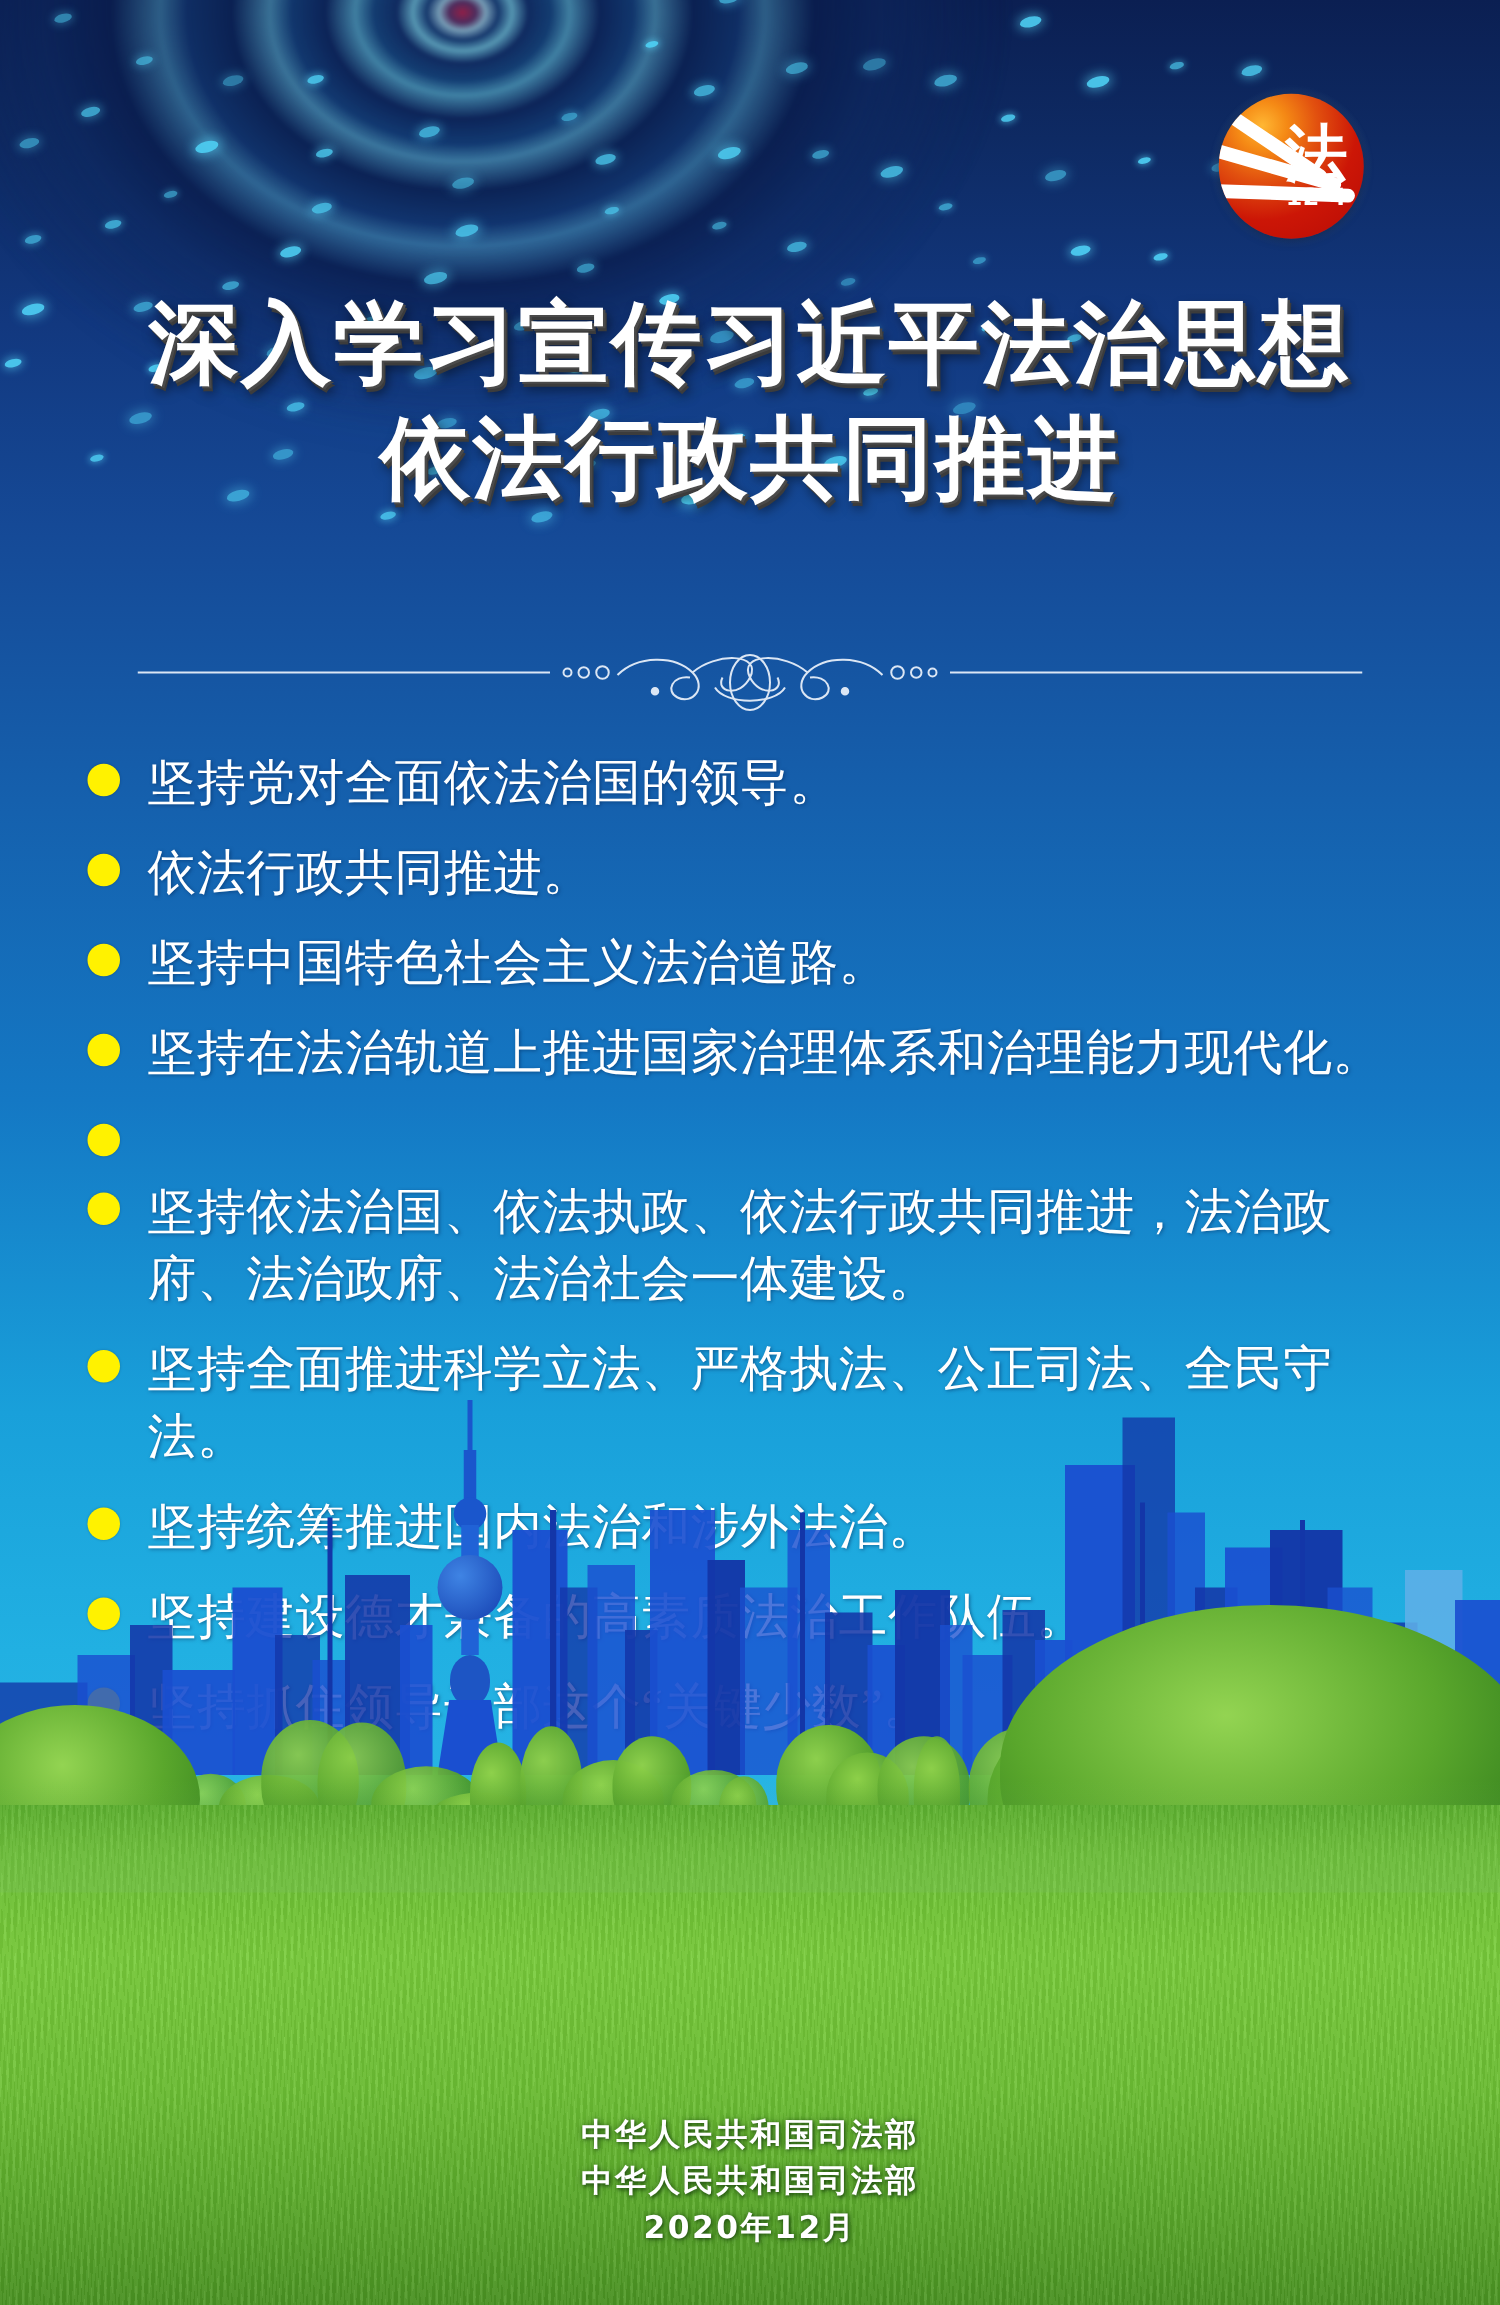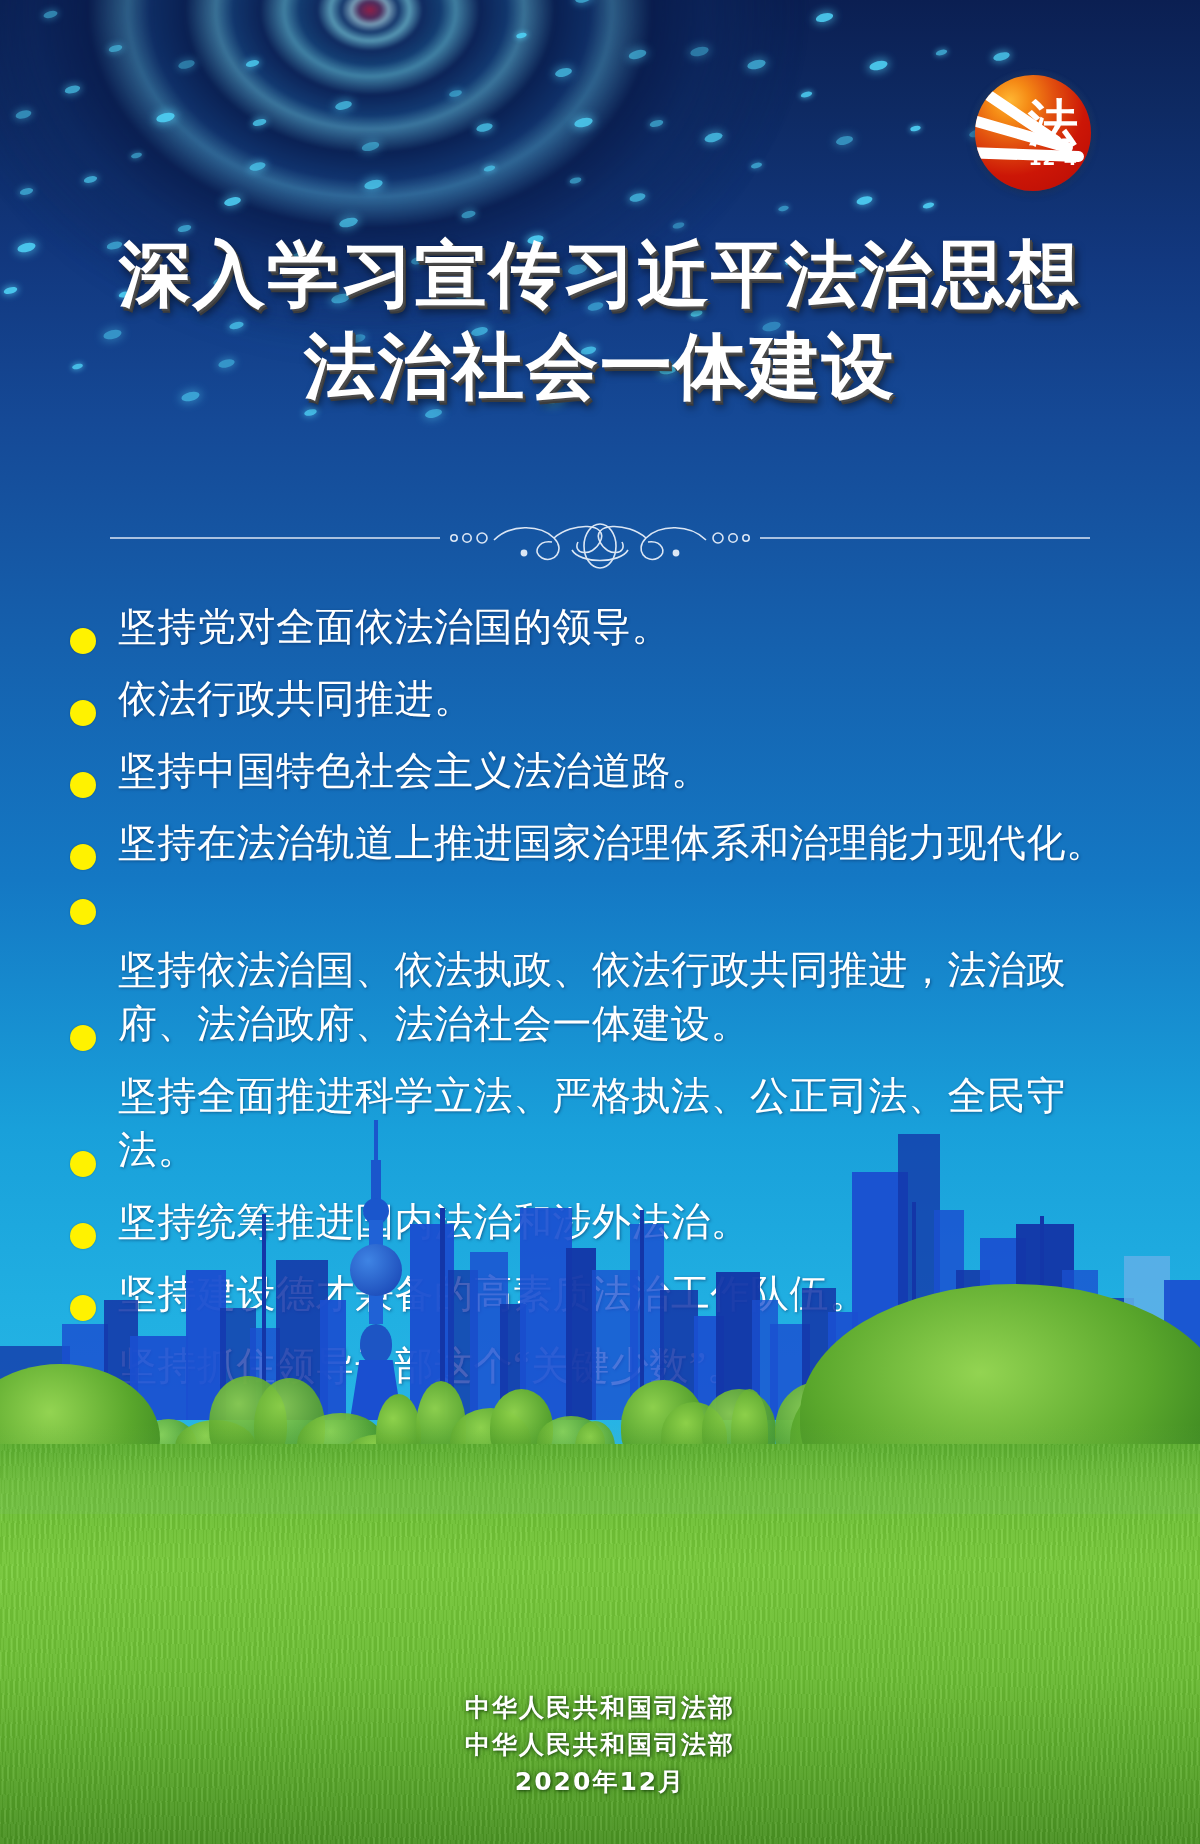--- a/index.html
+++ b/index.html
@@ -118,21 +118,21 @@
   .divider{
     position:absolute;left:110px;top:520px;width:980px;height:60px;
     color:#dfe9f6;
   }
 
   
   .list{
     position:absolute;left:70px;top:600px;width:1070px;
   }
   .row{
-    display:flex;align-items:flex-end;
+    display:flex;align-items:flex-start;
     margin-bottom:18px;
   }
   .dot{
     flex:0 0 auto;
     width:26px;height:26px;border-radius:50%;
     background:#fff200;
     margin:11px 22px 0 0;
     box-shadow:0 0 2px rgba(0,0,0,.25);
   }
   .txt{
@@ -310,21 +310,21 @@
       <div class="swoosh sw1"></div>
       <div class="swoosh sw2"></div>
       <div class="swoosh sw3"></div>
       <div class="logo-char">法</div>
       <div class="logo-date">12·4</div>
     </div>
   </div>
 
   <div class="title">
     <span class="l1">深入学习宣传习近平法治思想</span>
-    <span class="l2">法治社会一体建设</span>
+    <span class="l2">依法行政共同推进</span>
   </div>
 
   <div class="divider">
     <svg width="980" height="60" viewBox="0 0 980 60" aria-hidden="true">
       <g stroke="#e6eef9" fill="none" stroke-width="1.6" opacity="0.95">
         <line x1="0" y1="18" x2="330" y2="18"></line>
         <line x1="650" y1="18" x2="980" y2="18"></line>
         <circle cx="344" cy="18" r="3.2"></circle>
         <circle cx="357" cy="18" r="4.2"></circle>
         <circle cx="372" cy="18" r="5.0"></circle>

